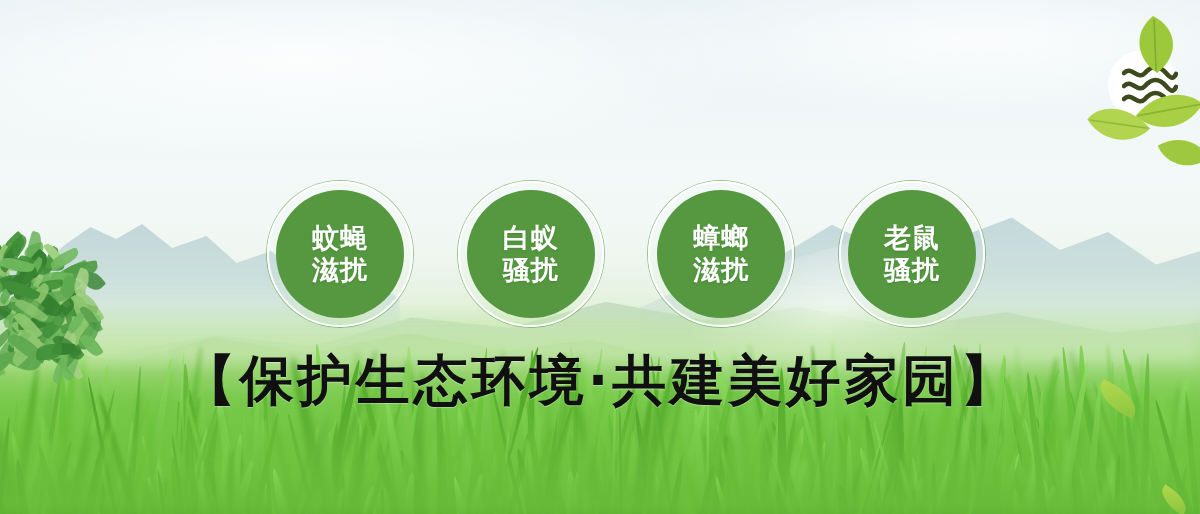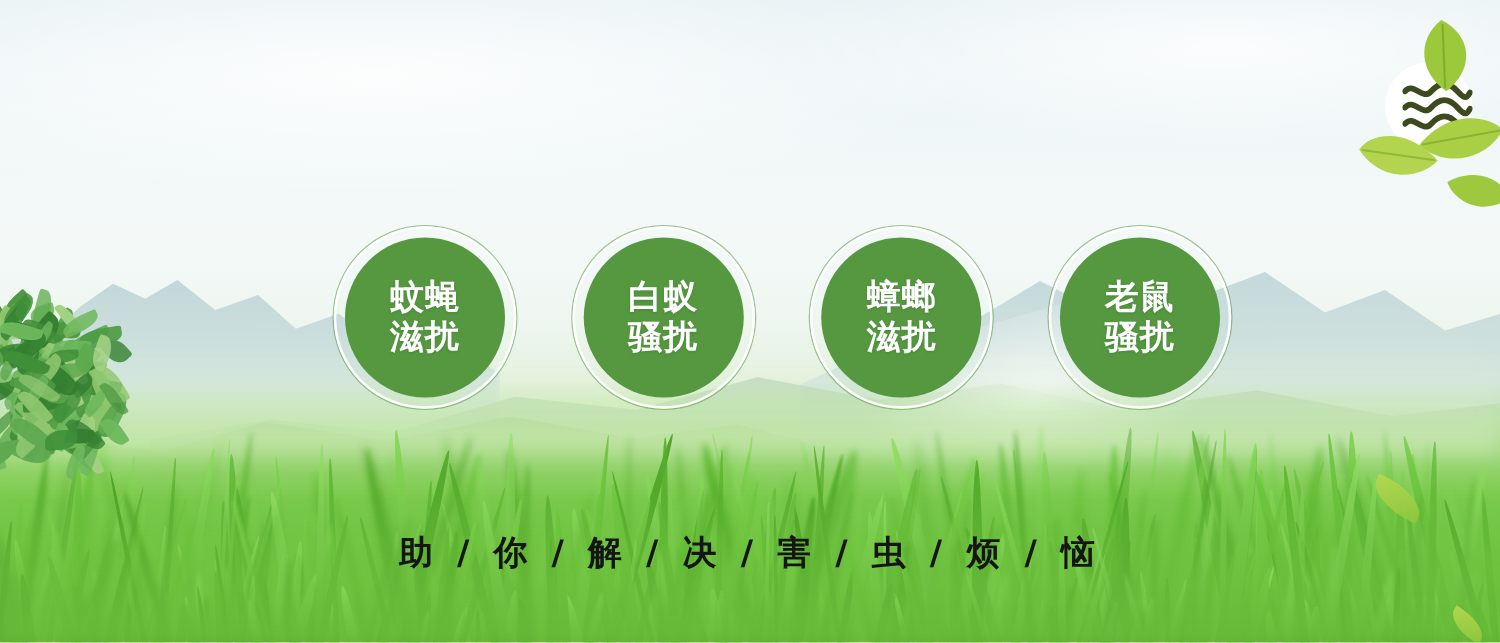--- a/index.html
+++ b/index.html
@@ -921,15 +921,15 @@
       </div>
     </div>
     <div class="pest-circle">
       <div class="txt">
         <span>老鼠</span><br>
         <span>骚扰</span>
       </div>
     </div>
   </div>
 
-  <div class="subtitle">助 / 你 / 解 / 决 / 害 / 虫 / 烦 / 恼</div>
+  <div class="slogan">【保护生态环境·共建美好家园】</div>
 
 </div>
 
 </body></html>

